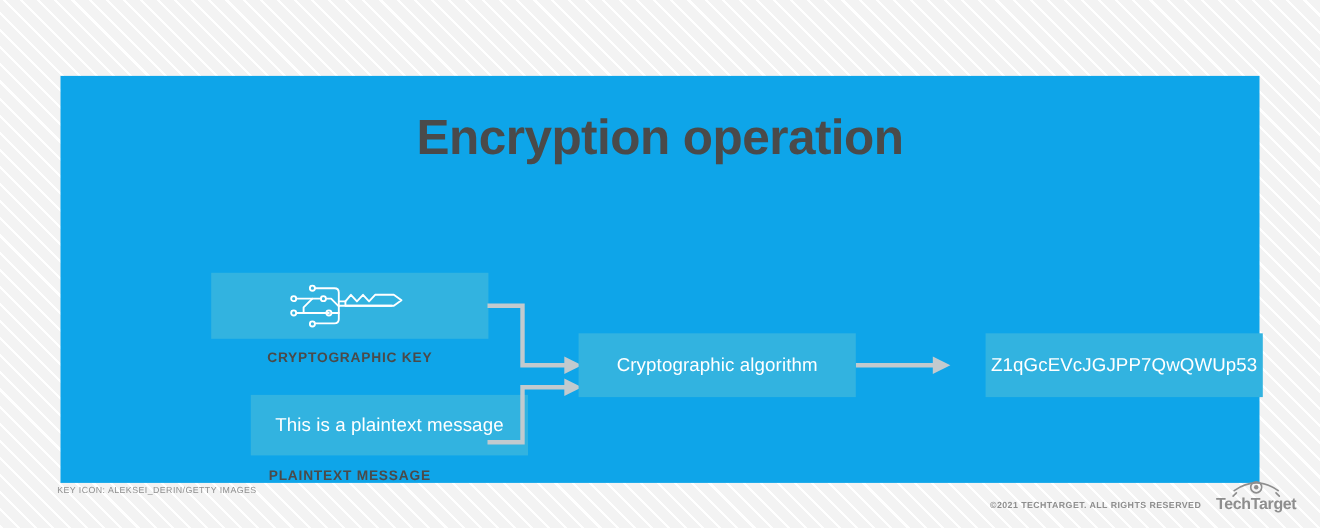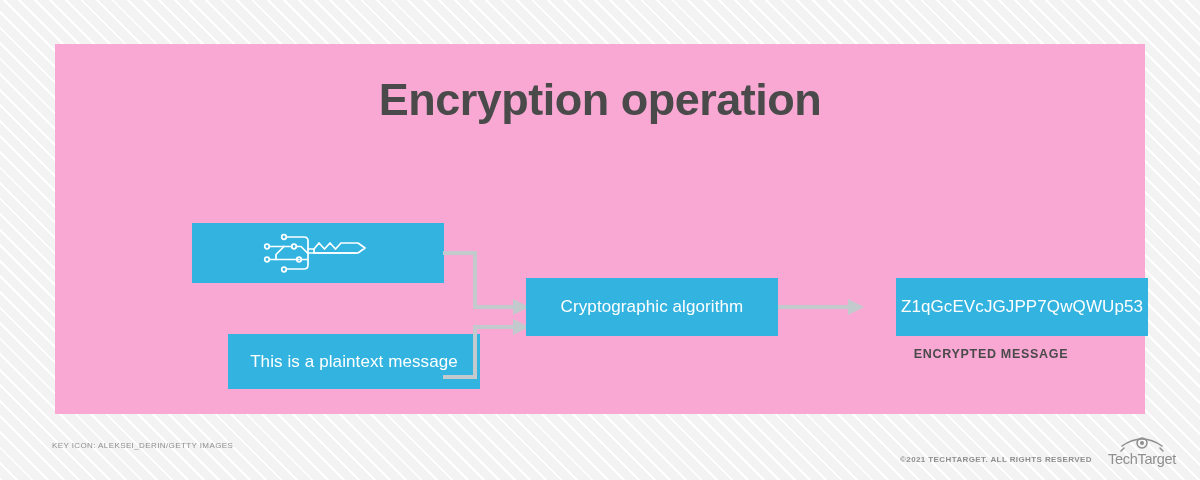--- a/index.html
+++ b/index.html
@@ -21,24 +21,24 @@
     );
   }
   .stage {
     position: relative;
     width: 1200px;
     height: 480px;
   }
   .card {
     position: absolute;
     left: 55px;
-    top: 44px;
+    top: 69px;
     width: 1090px;
     height: 370px;
-    background: #f9a8d4;
+    background: #0ea5e9;
   }
   .title {
     position: absolute;
     left: 0;
     top: 30px;
     width: 1090px;
     text-align: center;
     font-size: 45px;
     font-weight: bold;
     color: #4a4a4a;
@@ -110,21 +110,21 @@
   .logo {
     position: absolute;
     right: 12px;
     top: 434px;
     width: 92px;
     height: 36px;
   }
   .logo-eye { display: block; margin: 0 auto; }
   .logo-word {
     font-size: 14.5px;
-    font-weight: normal;
+    font-weight: bold;
     color: #8e8e8e;
     letter-spacing: -0.3px;
     text-align: center;
     line-height: 14px;
     font-family: "Liberation Sans", sans-serif;
   }
 </style>
 </head>
 <body>
 
@@ -150,24 +150,26 @@
         <path d="M77 31 H86 L100 45"></path>
         <path d="M87 57 H100"></path>
         <path d="M52 31 L36 47 L36 57"></path>
 
         <path d="M100 44 H196"></path>
         <path d="M100 36 H112"></path>
 
         <path d="M112 36 L122 24 L133 36 L144 24 L155 36 L166 24 L178 24 L186 24 L200 24 L214 34 L200 44 L112 44 Z"></path>
       </svg>
     </div>
+    <div class="caption" id="key-caption">CRYPTOGRAPHIC KEY</div>
 
     <div class="box" id="plain-box">
       <span class="box-text">This is a plaintext message</span>
     </div>
+    <div class="caption" id="plain-caption">PLAINTEXT MESSAGE</div>
 
     <svg class="connector" id="conn-merge" width="92" height="132" viewBox="0 0 92 132" fill="none" stroke="#c2cace" stroke-width="4">
 
       <path d="M0 4 H32 V58 H72"></path>
       <polygon points="70,50 86,58 70,66" fill="#c2cace" stroke="none"></polygon>
 
       <path d="M0 128 H32 V78 H72"></path>
       <polygon points="70,70 86,78 70,86" fill="#c2cace" stroke="none"></polygon>
     </svg>
 
@@ -176,21 +178,20 @@
     </div>
 
     <svg class="connector" id="conn-straight" width="88" height="22" viewBox="0 0 88 22" fill="none" stroke="#c2cace" stroke-width="4">
       <path d="M0 11 H72"></path>
       <polygon points="70,3 86,11 70,19" fill="#c2cace" stroke="none"></polygon>
     </svg>
 
     <div class="box" id="enc-box">
       <span class="box-text">Z1qGcEVcJGJPP7QwQWUp53</span>
     </div>
-    <div class="caption" id="enc-caption">ENCRYPTED MESSAGE</div>
 
   </div>
 
   <div class="footer-left">KEY ICON: ALEKSEI_DERIN/GETTY IMAGES</div>
   <div class="footer-right">©2021 TECHTARGET. ALL RIGHTS RESERVED</div>
 
   <div class="logo">
     <svg class="logo-eye" width="46" height="18" viewBox="0 0 46 18" fill="none" stroke="#8e8e8e" stroke-width="1.5" stroke-linecap="round">
       <path d="M3 12 Q23 -2 43 12"></path>
       <circle cx="23" cy="9" r="5"></circle>

